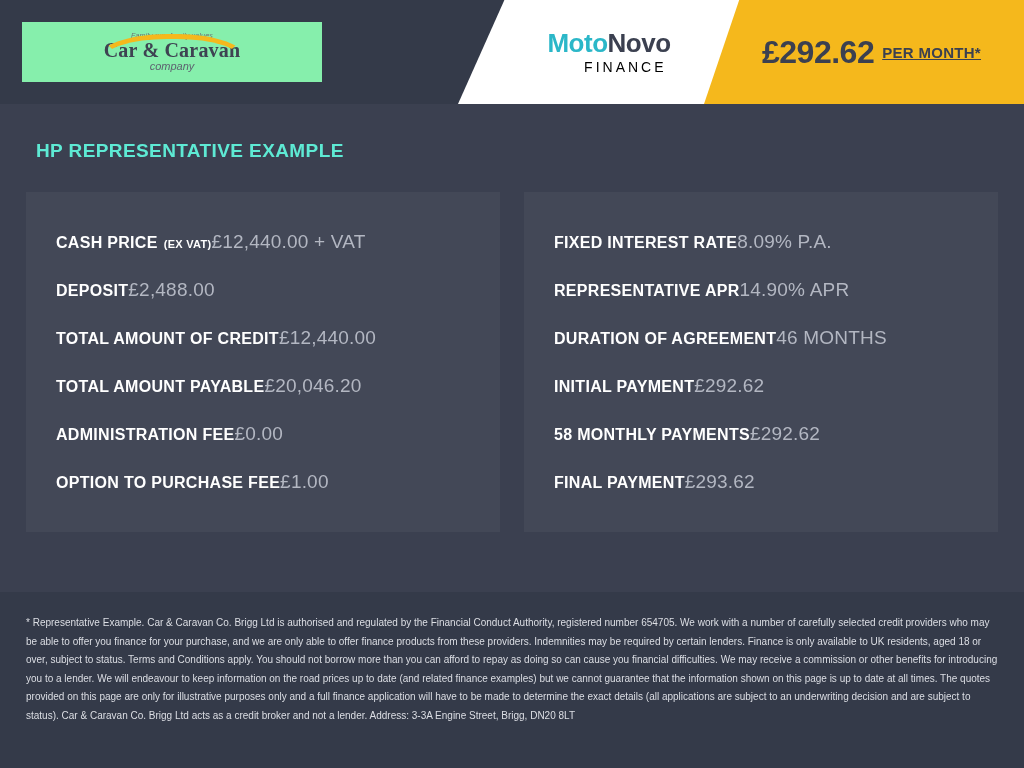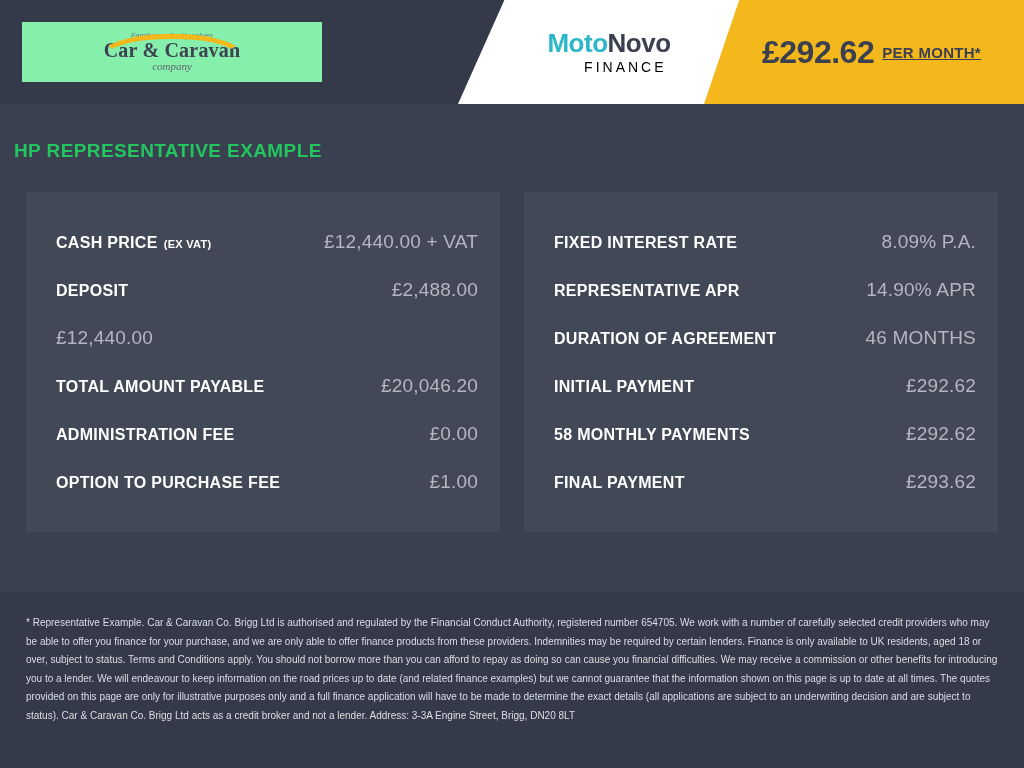--- a/index.html
+++ b/index.html
@@ -47,21 +47,21 @@
     margin-bottom: 1px;
   }
   .logo-main {
     font-family: "Liberation Serif", serif;
     font-size: 20px;
     font-weight: bold;
     color: #3e4352;
     letter-spacing: .2px;
   }
   .logo-sub {
-    font-family: Liberation Serif, serif;
+    font-family: Liberation Sans, sans-serif;
     font-size: 11px;
     color: #5d626f;
     margin-top: 1px;
     font-style: italic;
   }
   .logo-arc {
     position: absolute;
     left: 50%; top: 2px;
     transform: translateX(-50%);
     width: 150px; height: 26px;
@@ -126,42 +126,42 @@
     font-size: 15px;
     font-weight: bold;
     color: #3b4050;
     margin-left: 8px;
     letter-spacing: .3px;
     text-decoration: underline;
   }
 
   
   .title {
-    margin: 36px 0 0 14px;
+    margin: 36px 0 0 36px;
     font-size: 19px;
     font-weight: bold;
-    color: #22c55e;
+    color: #5eead4;
     letter-spacing: .4px;
   }
 
   
   .panels {
     display: flex;
     gap: 24px;
     padding: 30px 26px 0 26px;
   }
   .panel {
     flex: 1 1 0;
     background: #434857;
     padding: 26px 22px 26px 30px;
   }
   .row {
     display: flex;
     align-items: baseline;
-    justify-content: space-between;
+    justify-content: flex-start;
     padding: 13px 0;
   }
   .row-label {
     font-size: 16px;
     font-weight: bold;
     color: #ffffff;
     letter-spacing: .3px;
     white-space: nowrap;
   }
   .row-label .sublabel {
@@ -233,20 +233,21 @@
     <div class="panel">
       <div class="row">
         <div class="row-label"><span>CASH PRICE</span><span class="sublabel">(EX VAT)</span></div>
         <div class="row-value">£12,440.00 + VAT</div>
       </div>
       <div class="row">
         <div class="row-label">DEPOSIT</div>
         <div class="row-value">£2,488.00</div>
       </div>
       <div class="row">
+        <div class="row-label">TOTAL AMOUNT OF CREDIT</div>
         <div class="row-value">£12,440.00</div>
       </div>
       <div class="row">
         <div class="row-label">TOTAL AMOUNT PAYABLE</div>
         <div class="row-value">£20,046.20</div>
       </div>
       <div class="row">
         <div class="row-label">ADMINISTRATION FEE</div>
         <div class="row-value">£0.00</div>
       </div>

